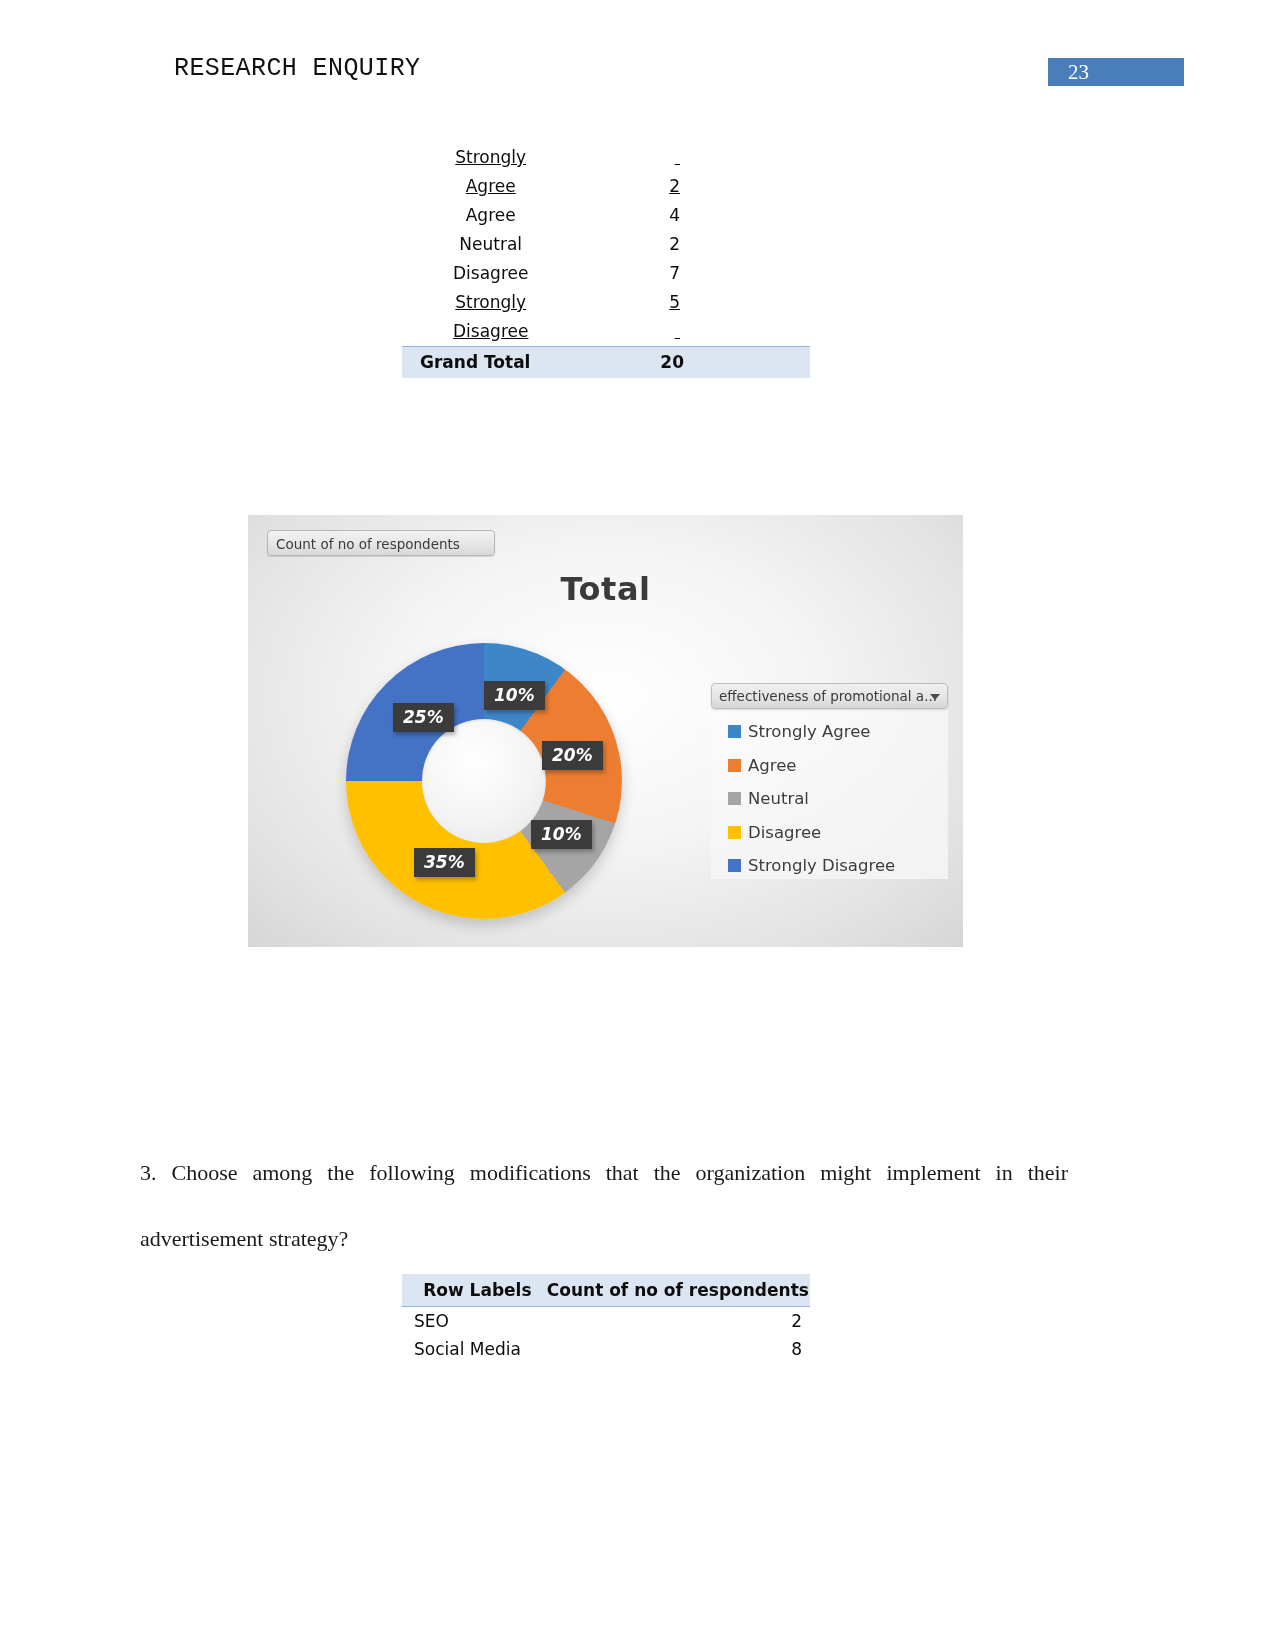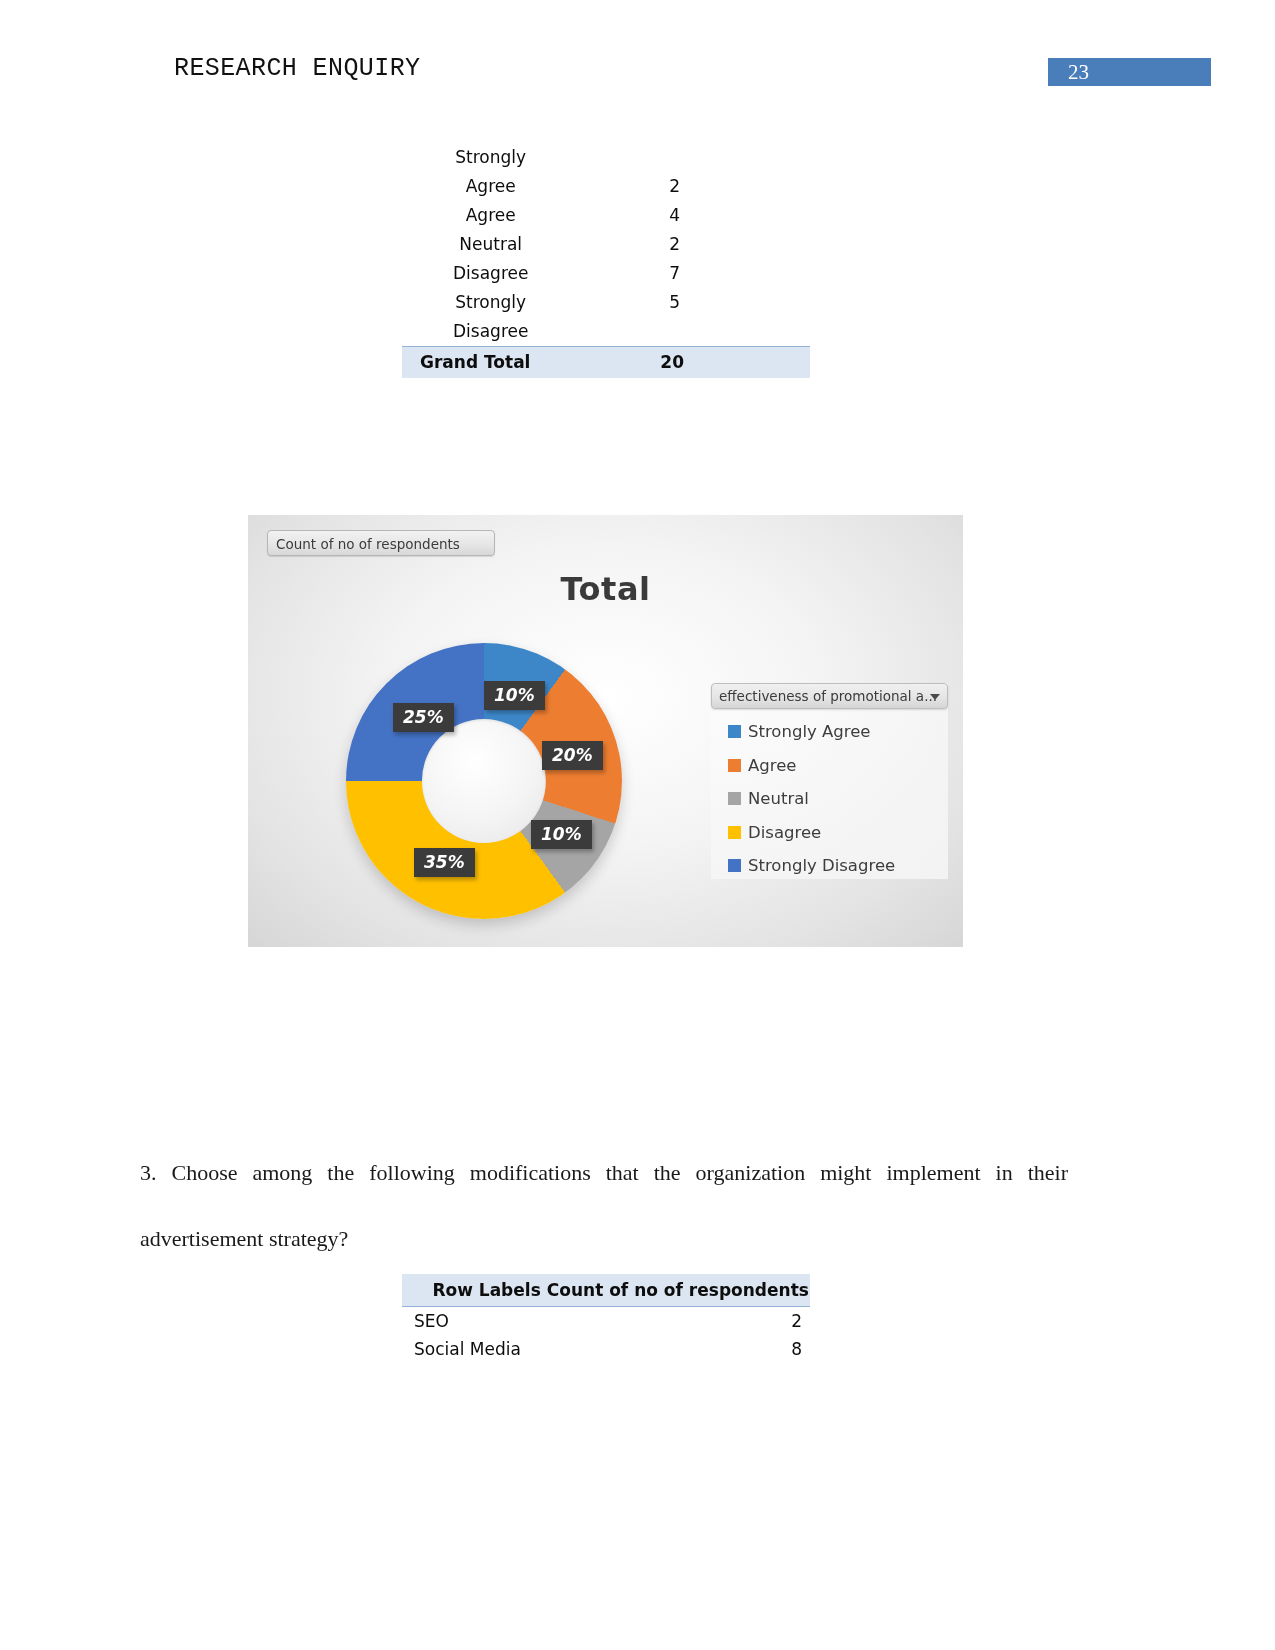--- a/index.html
+++ b/index.html
@@ -32,21 +32,21 @@
     font-family: Liberation Mono, monospace;
     font-size: 25px;
     letter-spacing: 0.4px;
     color: #111111;
     white-space: nowrap;
   }
   .page-number-badge {
     position: absolute;
     left: 1048px;
     top: 58px;
-    width: 163px;
+    width: 136px;
     height: 28px;
     background: #4a7ebb;
   }
   .page-number-badge .pg-num {
     position: absolute;
     left: 20px;
     top: 2px;
     font-family: "Liberation Serif", serif;
     font-size: 21px;
     color: #ffffff;
@@ -102,37 +102,38 @@
     padding-right: 126px;
   }
 
   
   .stack-lines {
     display: block;
   }
   .stack-lines span {
     display: block;
     line-height: 29px;
+    text-decoration: underline;
   }
 
   
   #table-modifications {
     left: 402px;
     top: 1274px;
     width: 408px;
   }
   #table-modifications thead th {
     background: #dce6f2;
     border-bottom: 1.5px solid #95b3d7;
     font-weight: bold;
     line-height: 32px;
     font-size: 17px;
   }
   #table-modifications thead th.h-lbl {
-    text-align: right;
+    text-align: center;
     padding-left: 12px;
     width: 133px;
   }
   #table-modifications thead th.h-val {
     text-align: left;
     padding-left: 6px;
     width: 275px;
   }
   #table-modifications tbody td.lbl {
     text-align: left;

